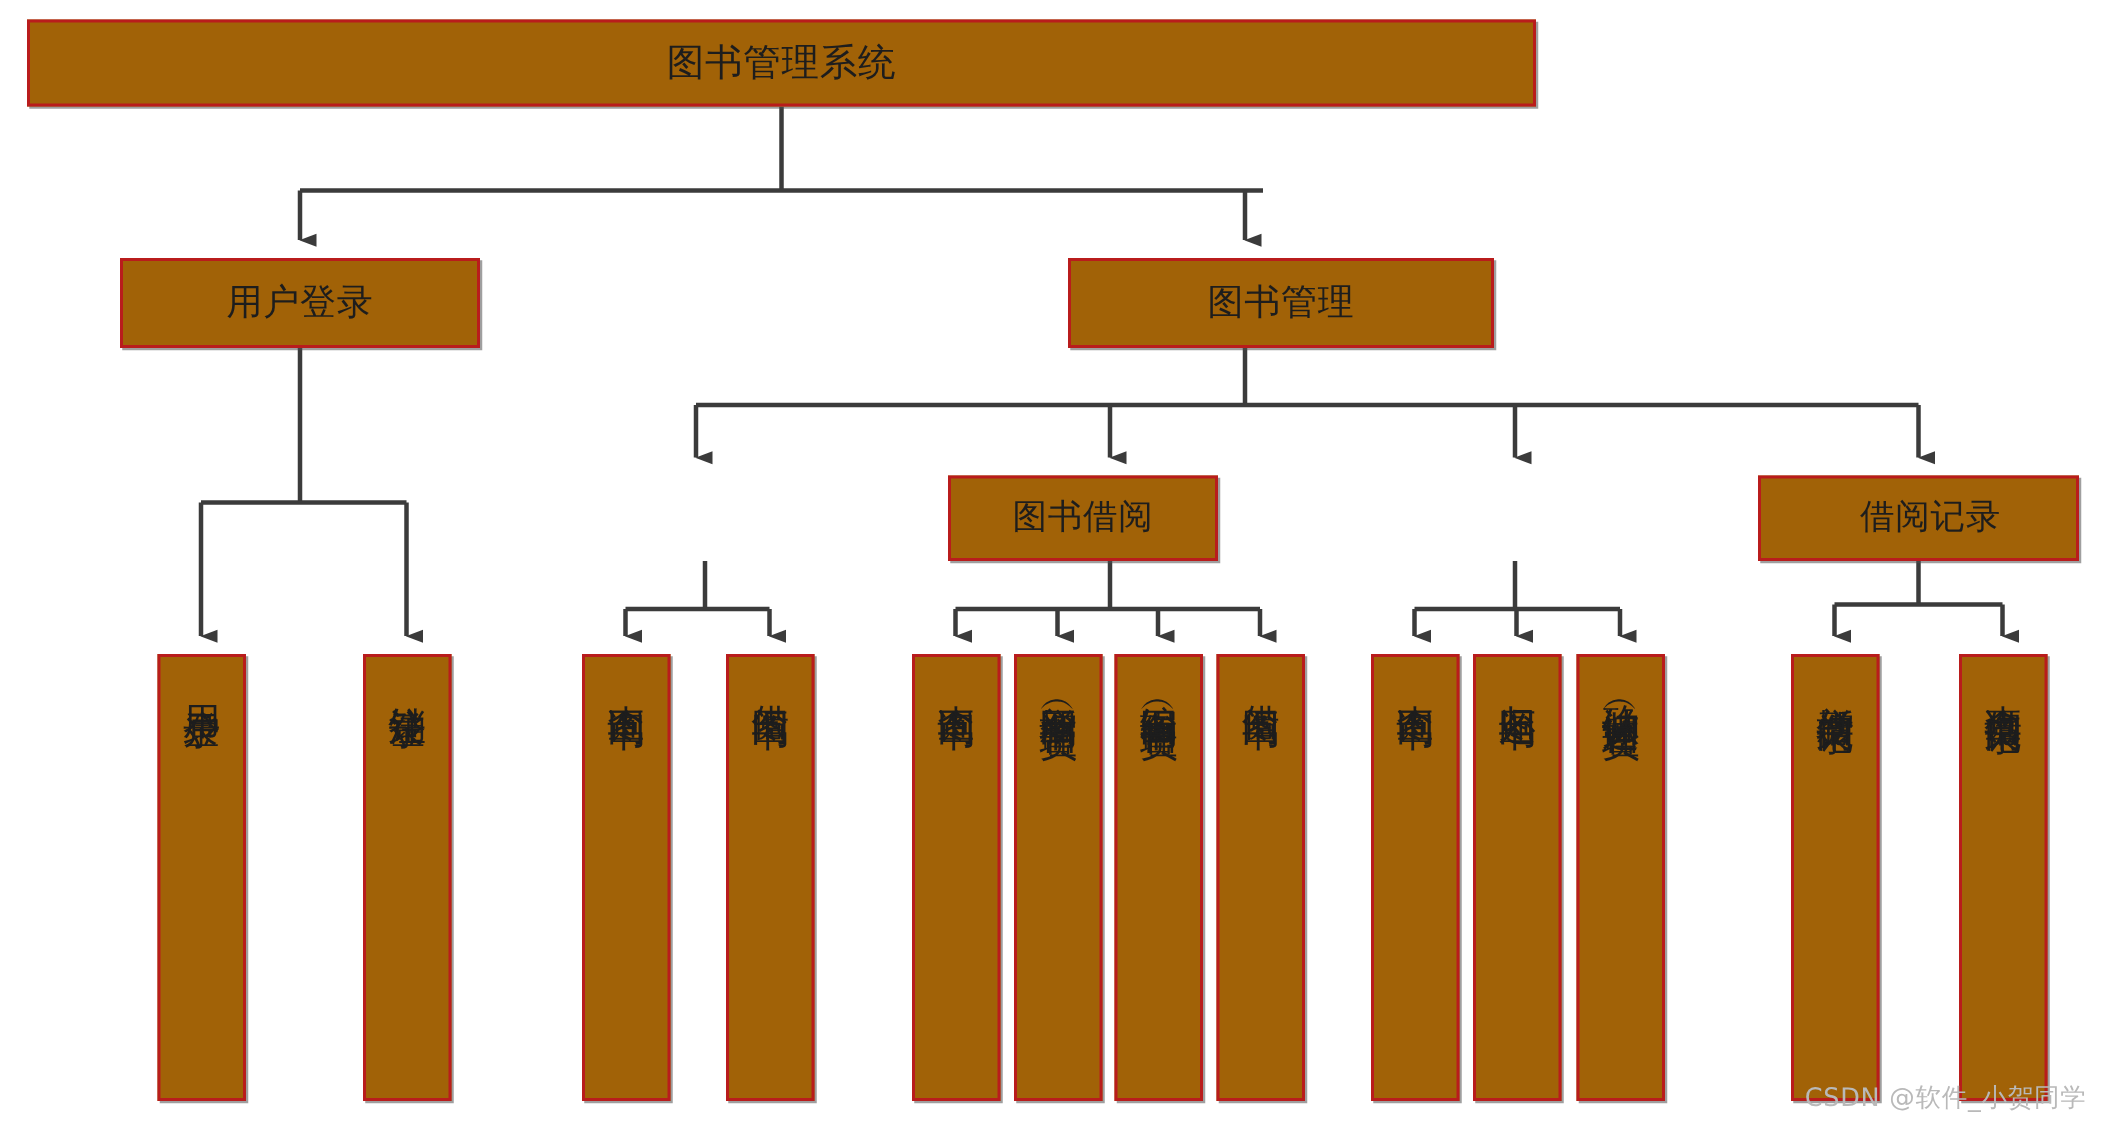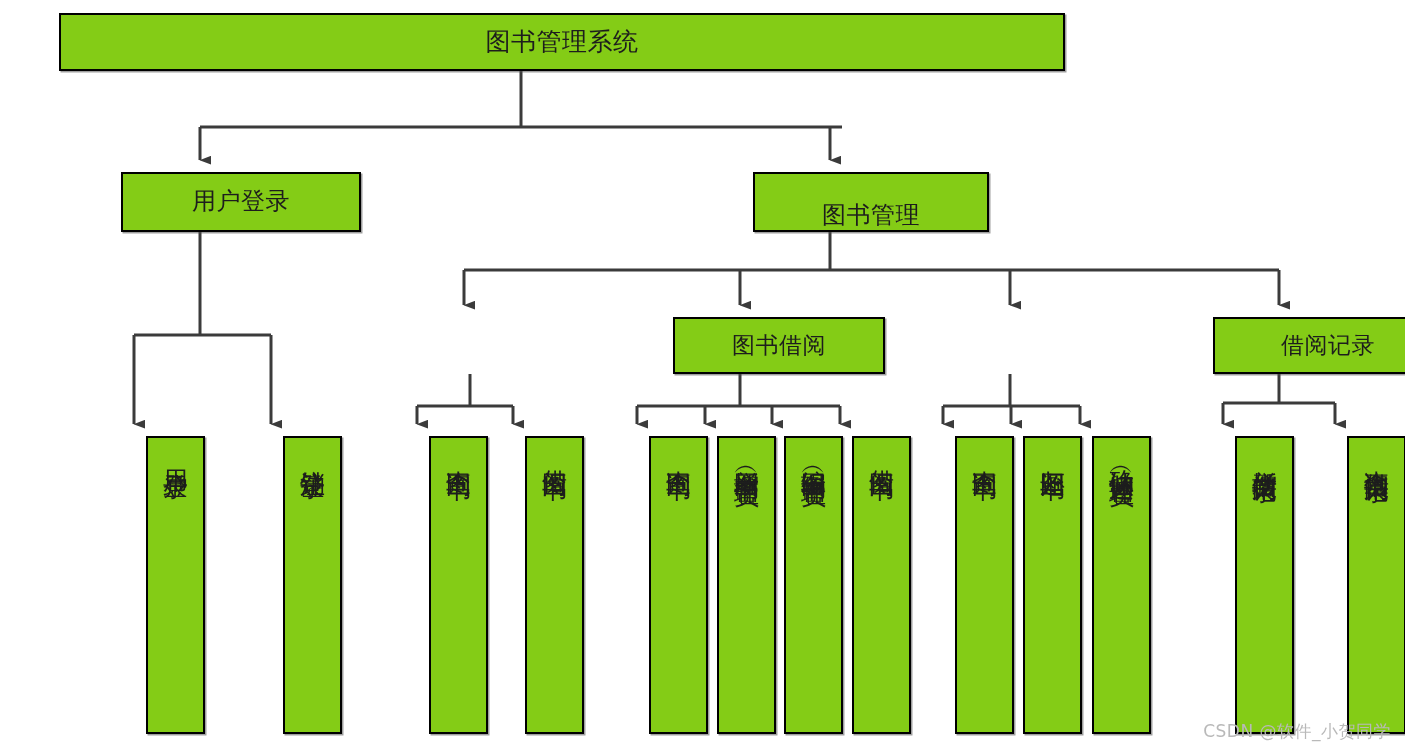--- a/index.html
+++ b/index.html
@@ -22,28 +22,27 @@
     position: absolute;
     left: 0;
     top: 0;
     width: 1405px;
     height: 747px;
     pointer-events: none;
   }
   .node {
     position: absolute;
     box-sizing: border-box;
-    background: #84cc16;
-    border: 2px solid #000000;
+    background: #a16207;
+    border: 2px solid #b91c1c;
     box-shadow: 1.5px 1.5px 0 0 rgba(80,80,80,0.55);
     display: flex;
     align-items: center;
     justify-content: center;
     z-index: 3;
-    margin-left: 41px;
   }
   .node .node-label {
     color: #1d1d1d;
     letter-spacing: 0.5px;
     white-space: nowrap;
     text-align: center;
     line-height: 1.15;
   }
   
   .node.level-root {
@@ -57,31 +56,31 @@
   }
   
   .node.level-one {
     top: 172px;
     height: 60px;
   }
   .node.level-one .node-label {
     font-size: 24px;
   }
   #node-user-login  { left: 80px;  width: 240px; }
-  #node-book-manage { left: 712px; width: 236px; align-items: flex-end; }
+  #node-book-manage { left: 712px; width: 284px; }
   
   .node.level-two {
     top: 317px;
     height: 57px;
   }
   .node.level-two .node-label {
     font-size: 23px;
   }
   #node-new-book-recommend { left: 363px;  width: 215px; }
-  #node-book-borrow        { left: 632px;  width: 212px; }
+  #node-book-borrow        { left: 632px;  width: 180px; }
   #node-current-borrow     { left: 902px;  width: 216px; }
   #node-borrow-record      { left: 1172px; width: 214px; padding-left: 16px; }
   
   .node.leaf {
     top: 436px;
     height: 298px;
     width: 59px;
     align-items: flex-start;
     justify-content: center;
     padding-top: 12px;

